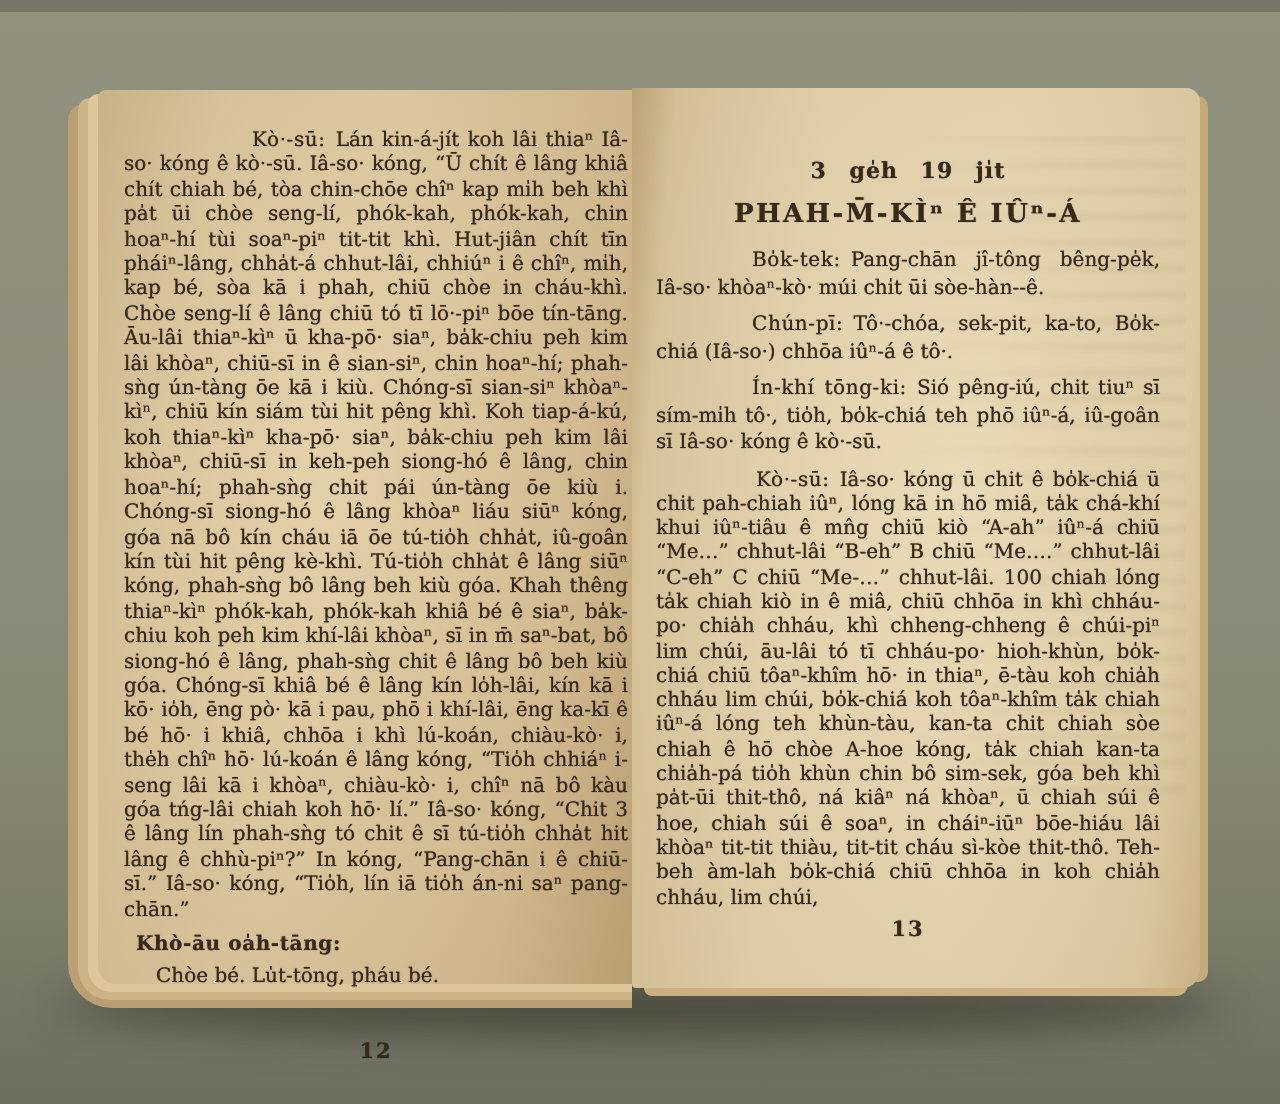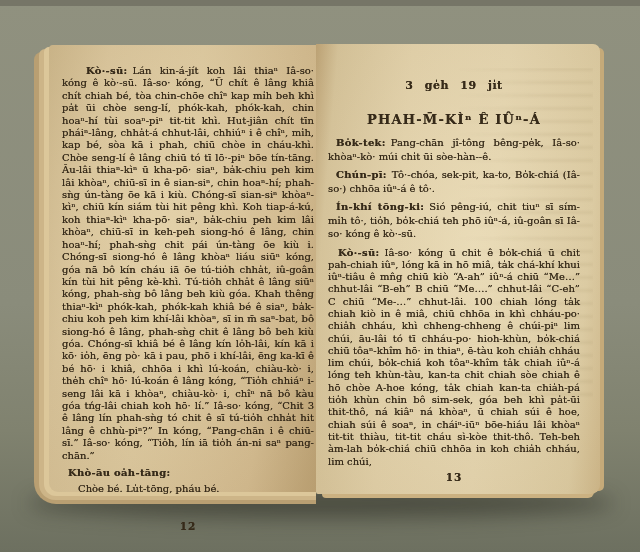--- a/index.html
+++ b/index.html
@@ -26,27 +26,27 @@
   .right-page::after{content:"";position:absolute;inset:0;border-radius:inherit;
          background:radial-gradient(ellipse at 55% 45%, rgba(255,252,235,.15), rgba(95,65,25,.08) 96%);}
   .showthrough{position:absolute;left:455px;top:68px;width:138px;height:330px;opacity:.5;filter:blur(1.2px);pointer-events:none;
          background:repeating-linear-gradient(180deg,rgba(115,95,55,.14) 0 3px,rgba(115,95,55,0) 3px 13px);
          -webkit-mask-image:linear-gradient(90deg,transparent,black 65%);mask-image:linear-gradient(90deg,transparent,black 65%);}
   
   .ink{color:#362a19;text-shadow:0 0 .5px rgba(54,42,25,.85);}
   .lp-text{position:absolute;left:62px;top:65px;width:252px;font-size:10px;line-height:12.4px;text-align:justify;}
   .rp-text{position:absolute;left:328px;top:79px;width:252px;font-size:10px;}
   p{margin:0;}
-  .lbl{font-weight:bold;margin-right:5px;letter-spacing:.3px;}
+  .lbl{font-weight:normal;margin-right:5px;letter-spacing:.3px;margin-left:40px;}
   .story{text-indent:24px;}
   .khoau{font-weight:bold;text-indent:6px;margin-top:5px;letter-spacing:.3px;}
   .act{text-indent:16px;margin-top:4px;}
   .pagenum{text-align:center;font-weight:bold;margin-top:24px;font-size:10.5px;letter-spacing:1px;}
   .date-h{text-align:center;font-weight:bold;font-size:11px;word-spacing:7px;letter-spacing:.5px;}
-  .title-h{text-align:center;font-weight:bold;font-size:13px;letter-spacing:1.2px;margin-top:20px;}
+  .title-h{text-align:center;font-weight:bold;font-size:13px;letter-spacing:1.2px;margin-top:8px;}
   .fm{line-height:13.5px;text-align:justify;text-indent:8px;margin-top:5px;}
   .fm-first{margin-top:9px;}
   .rp-story{line-height:12.3px;text-align:justify;text-indent:10px;margin-top:6px;}
   .rp-num{margin-top:3px;}
 </style>
 </head>
 <body>
 
 <div class="scene">
   <div class="book-shadow"></div>

